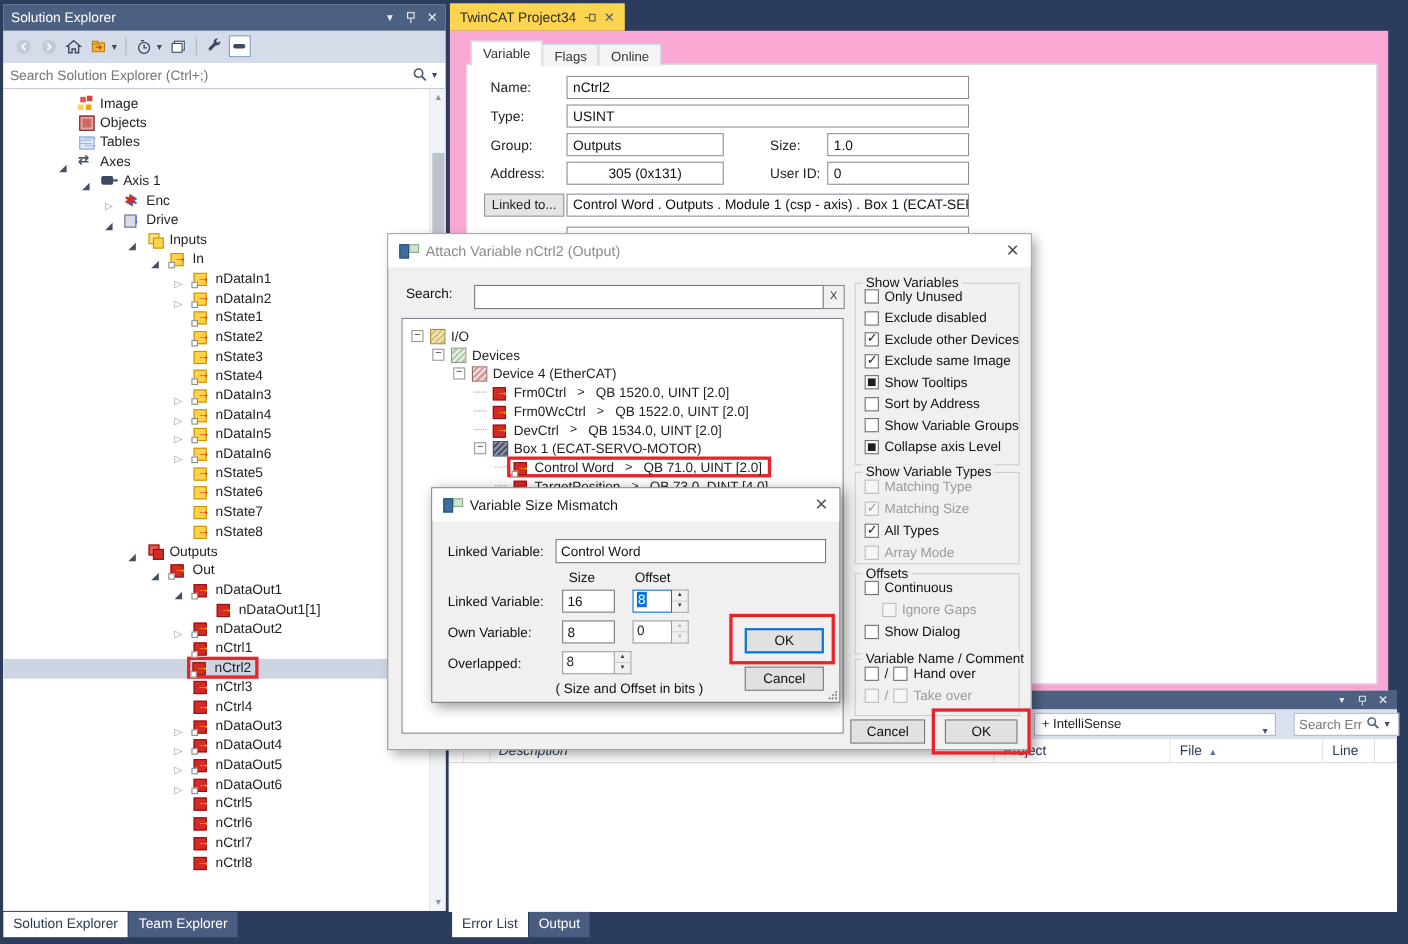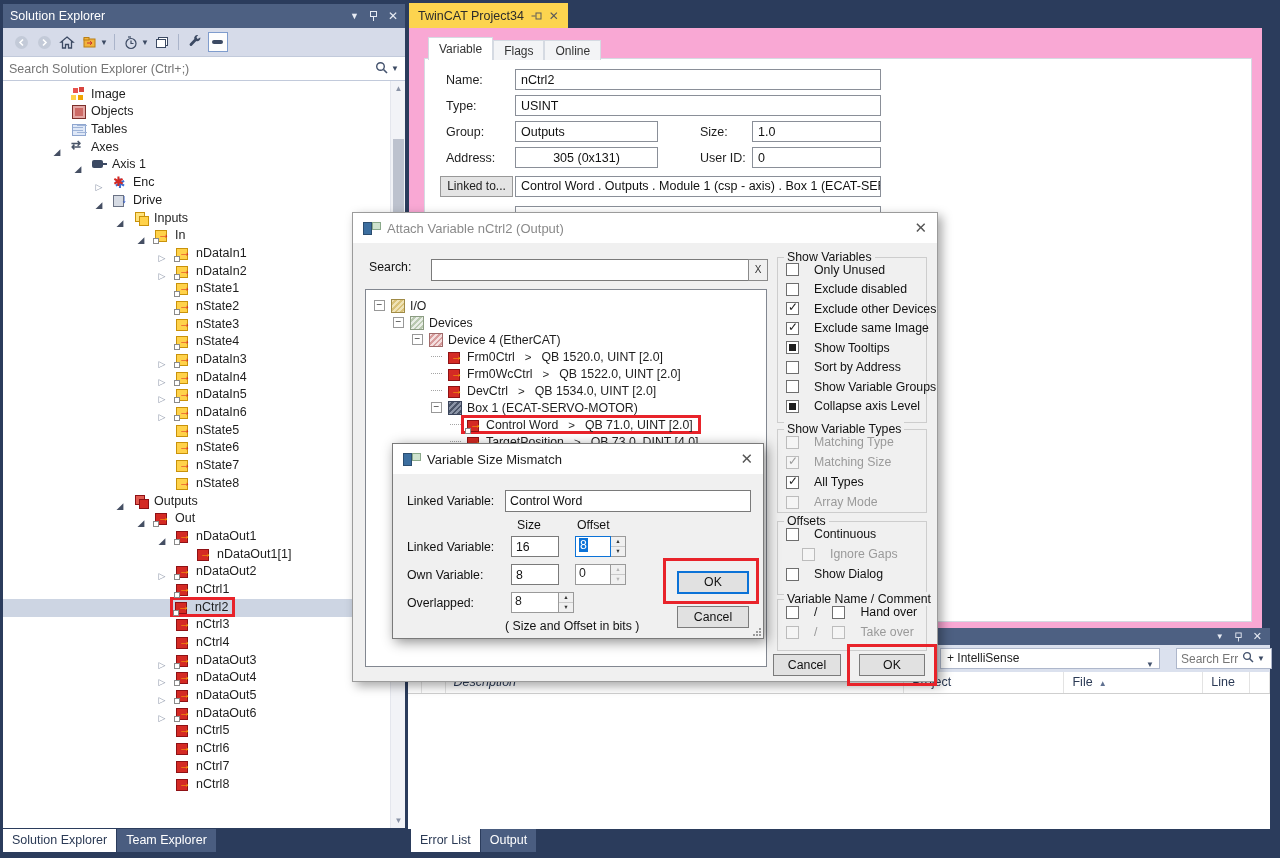--- a/index.html
+++ b/index.html
@@ -140,21 +140,21 @@
   .ai .mk{position:absolute;left:-2px;bottom:-2px;width:6px;height:6px;background:#fff;border:1px solid #8a8a8a;z-index:2}
   .alab{margin-left:4px}
   .asep{margin:0 10px;font-size:11.5px}
   .acore{display:flex;align-items:center;height:19px;border:3px solid transparent;padding-right:5px}
   .acore.red{border-color:#e8232a}
 
   
   .grp{position:absolute;left:424px;width:150px;border:1px solid #cdcdcd}
   .grp .gt{position:absolute;top:-8px;left:6px;background:#f0f0f0;padding:0 3px;font-size:12.3px;color:#111;white-space:nowrap}
   .g0{top:44px;height:166px}.g1{top:216px;height:84px}.g2{top:308px;height:74px}.g3{top:386px;height:52px}
-  .gitem{display:flex;align-items:center;gap:15px;margin:4px 0 0 8px;height:16px;font-size:12.3px;color:#111;white-space:nowrap}
+  .gitem{display:flex;align-items:center;gap:5px;margin:4px 0 0 8px;height:16px;font-size:12.3px;color:#111;white-space:nowrap}
   .g0 .gitem{margin-top:3.5px}
   .gitem.ind{margin-left:24px}
   .gitem.dis{color:#9a9a9a}
   .cb{width:13px;height:13px;border:1px solid #6e6e6e;background:#fff;position:relative;flex:none}
   .cb.chk::before{content:"✓";position:absolute;left:1px;top:-3px;font-size:12px;color:#1e1e1e}
   .cb.fil::before{content:"";position:absolute;left:2px;top:2px;width:7px;height:7px;background:#1e1e1e}
   .cb.dis{border-color:#bcbcbc;background:#f5f5f5}
   .cb.dis.chk::before{color:#9a9a9a}
   .slash{font-size:12.3px}
 

